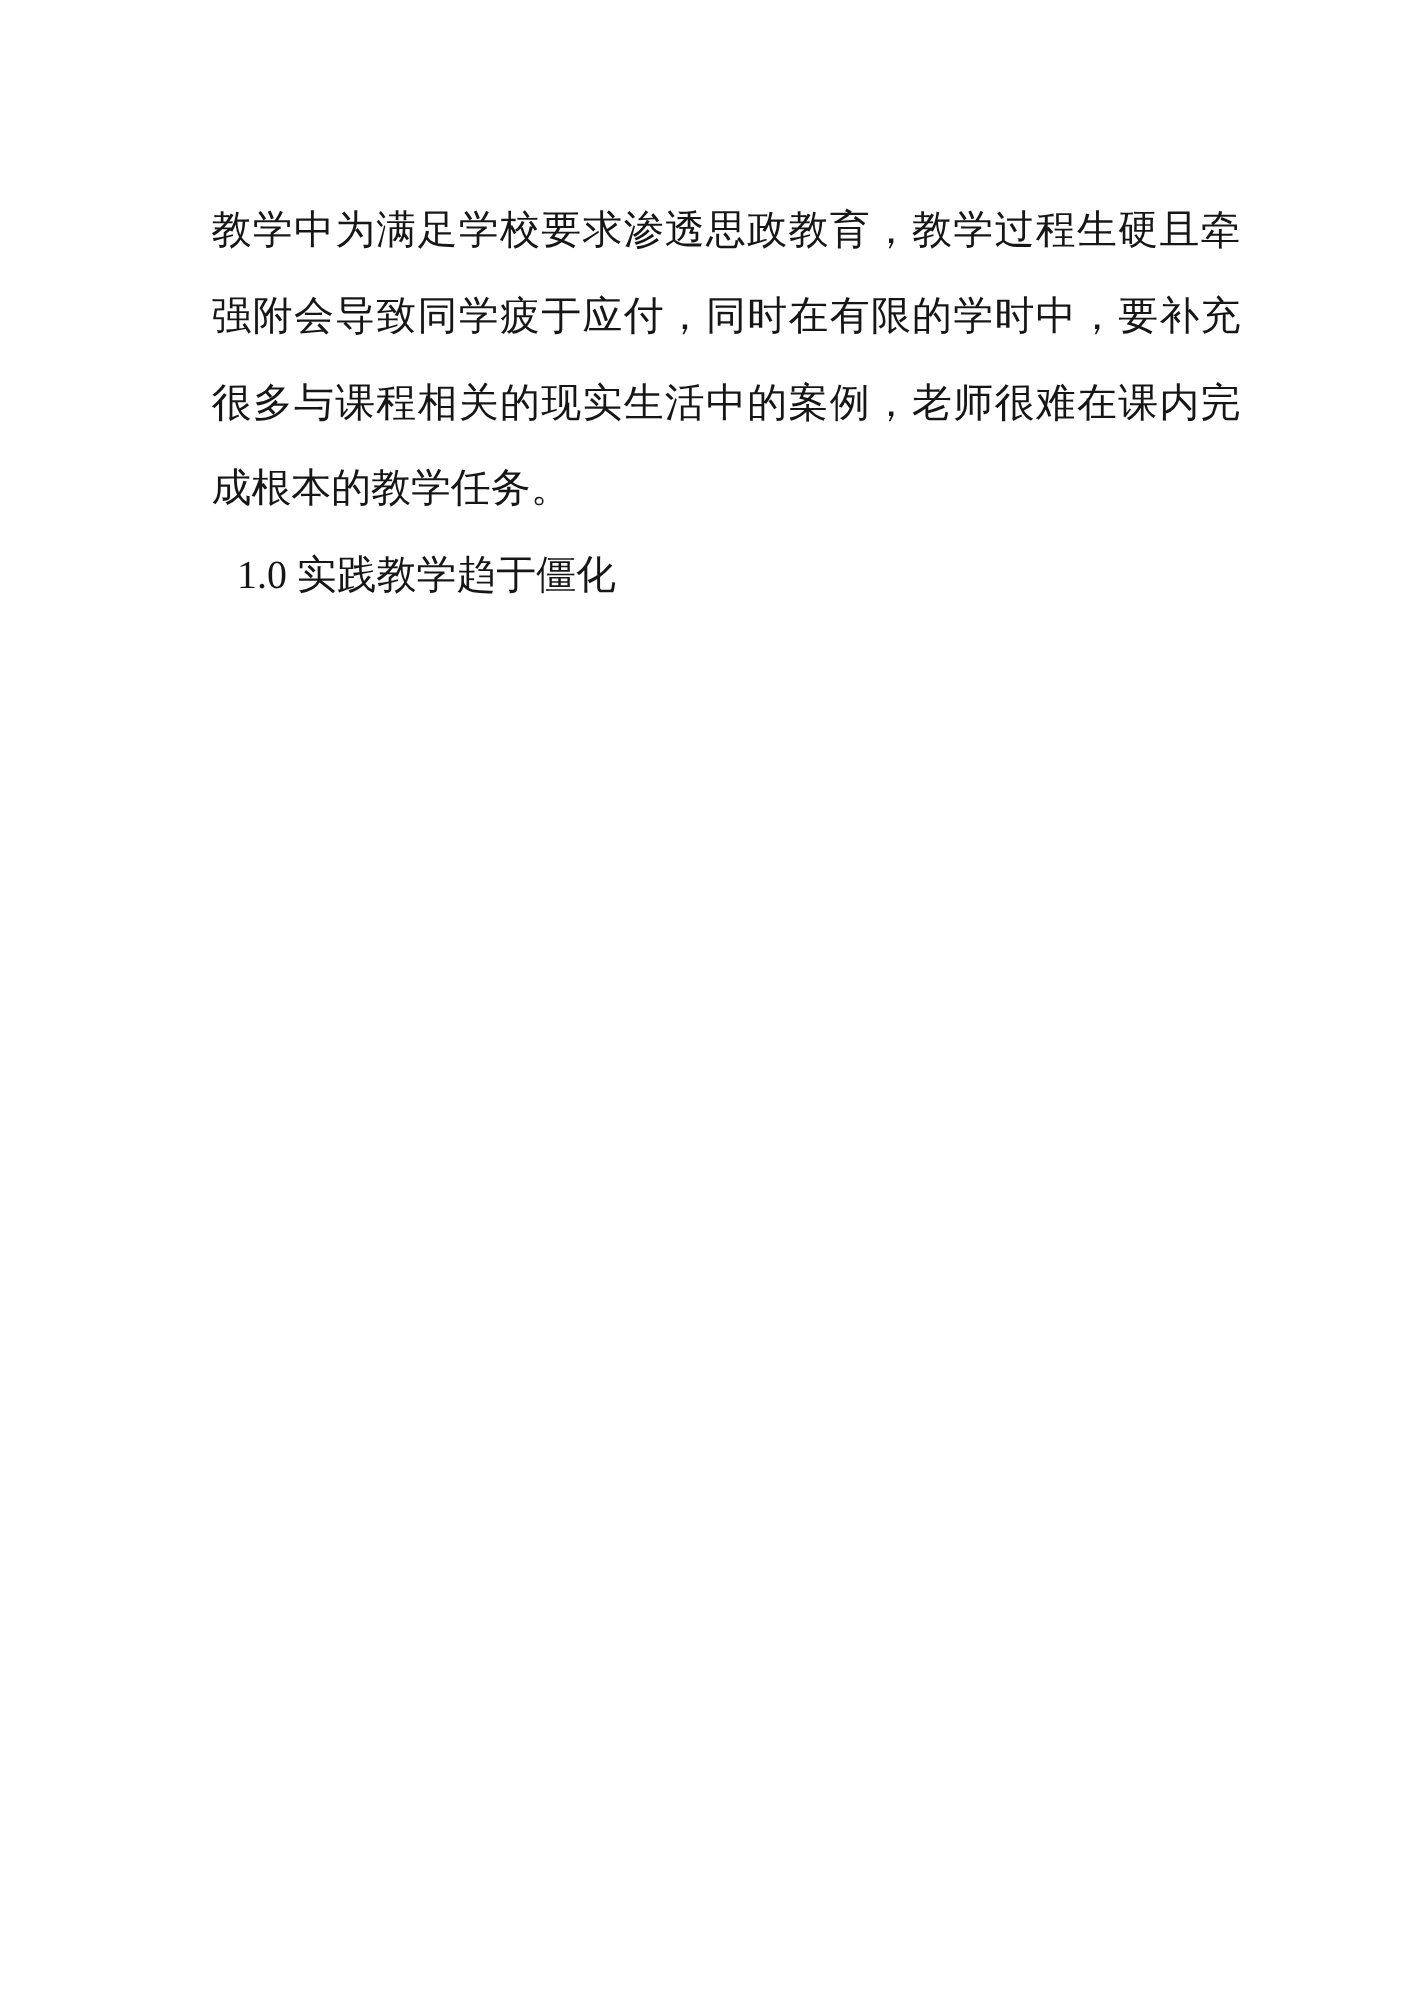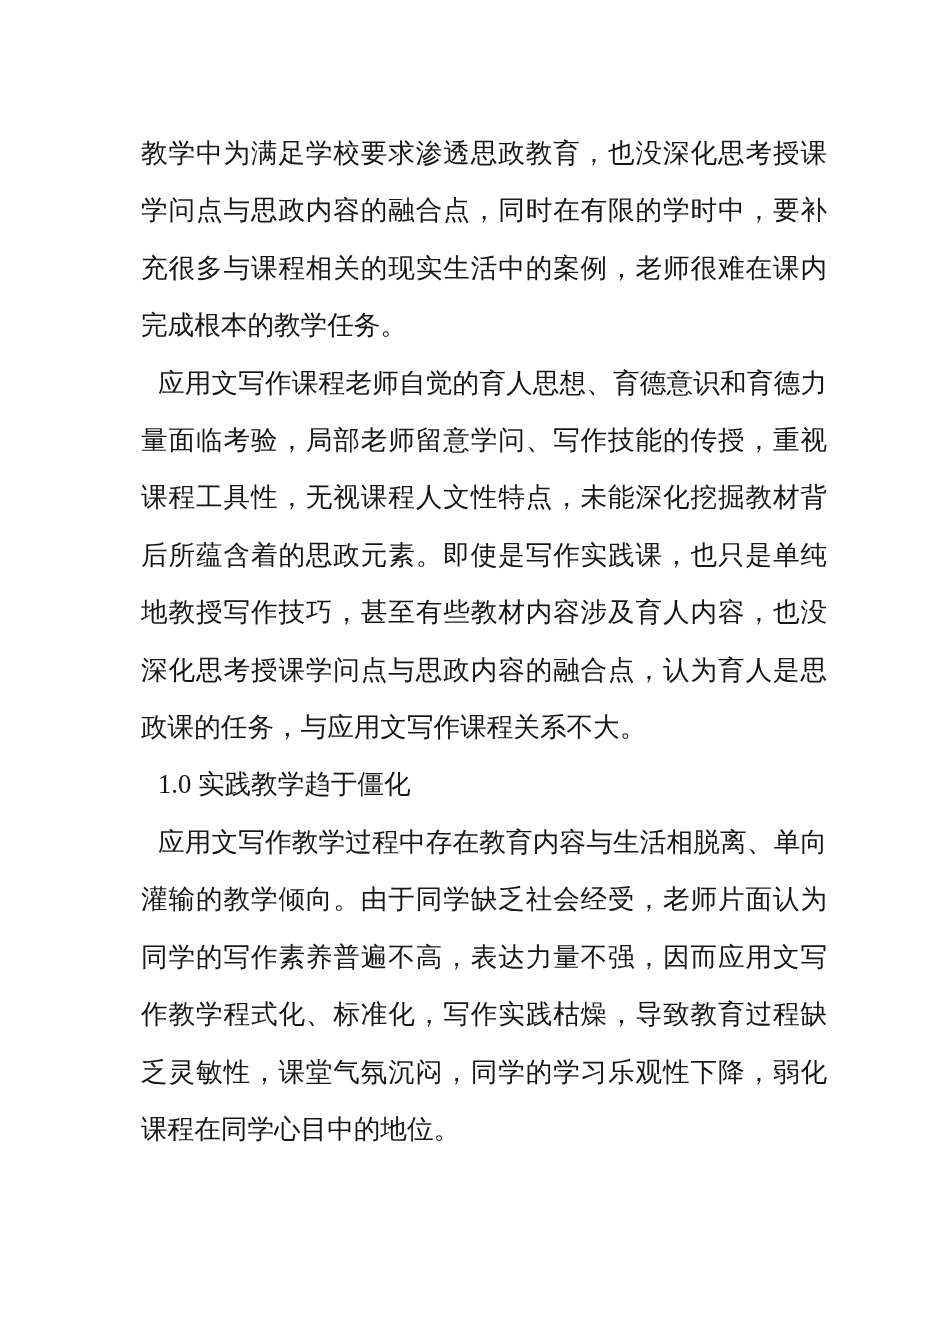--- a/index.html
+++ b/index.html
@@ -43,18 +43,16 @@
   .doc-content p.heading {
     font-weight: normal; 
   }
 </style>
 </head>
 <body style="background: rgb(255, 255, 255);">
 
 <div class="doc-page">
   <div class="doc-content" style="color: rgb(22, 22, 22);">
 
-  <p class="para">教学中为满足学校要求渗透思政教育，也没深化思考授课学问点与思政内容的融合点，同时在有限的学时中，要补充很多与课程相关的现实生活中的案例，老师很难在课内完成根本的教学任务。</p>
-      <p class="para indent">应用文写作课程老师自觉的育人思想、育德意识和育德力量面临考验，局部老师留意学问、写作技能的传授，重视课程工具性，无视课程人文性特点，未能深化挖掘教材背后所蕴含着的思政元素。即使是写作实践课，也只是单纯地教授写作技巧，甚至有些教材内容涉及育人内容，也没深化思考授课学问点与思政内容的融合点，认为育人是思政课的任务，与应用文写作课程关系不大。</p>
+  <p class="para">教学中为满足学校要求渗透思政教育，教学过程生硬且牵强附会导致同学疲于应付，同时在有限的学时中，要补充很多与课程相关的现实生活中的案例，老师很难在课内完成根本的教学任务。</p>
       <p class="heading indent">1.0 实践教学趋于僵化</p>
-      <p class="para indent">应用文写作教学过程中存在教育内容与生活相脱离、单向灌输的教学倾向。由于同学缺乏社会经受，老师片面认为同学的写作素养普遍不高，表达力量不强，因而应用文写作教学程式化、标准化，写作实践枯燥，导致教育过程缺乏灵敏性，课堂气氛沉闷，同学的学习乐观性下降，弱化课程在同学心目中的地位。</p>
     </div>
 </div>
 
 </body></html>

